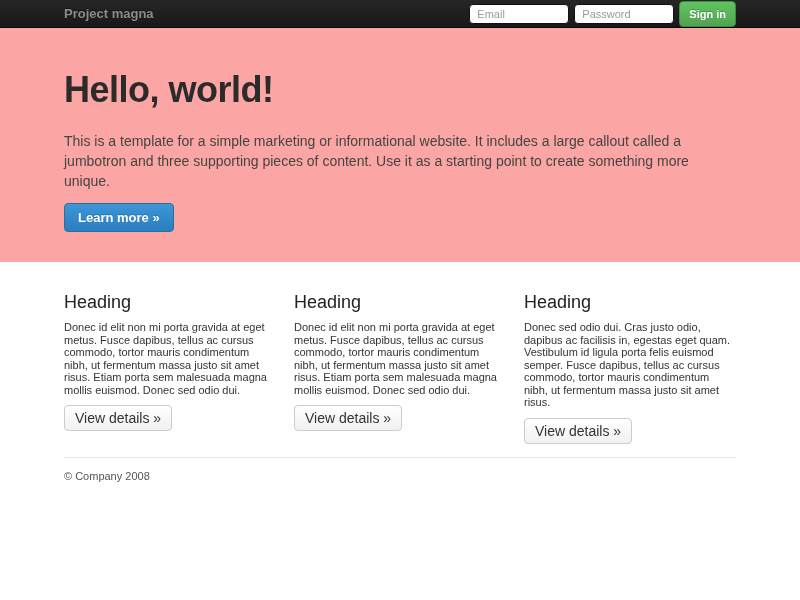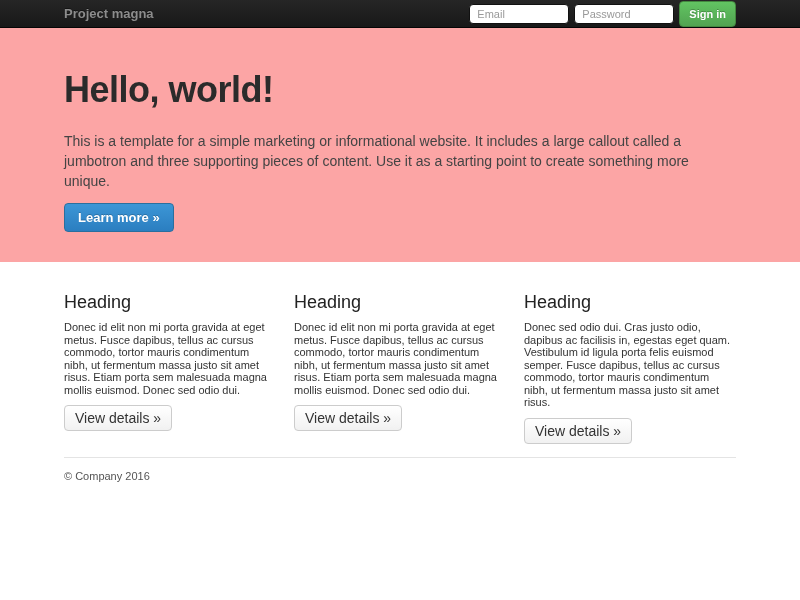--- a/index.html
+++ b/index.html
@@ -180,15 +180,15 @@
     </div>
     <div class="col">
       <h2>Heading</h2>
       <p>Donec sed odio dui. Cras justo odio, dapibus ac facilisis in, egestas eget quam. Vestibulum id ligula porta felis euismod semper. Fusce dapibus, tellus ac cursus commodo, tortor mauris condimentum nibh, ut fermentum massa justo sit amet risus.</p>
       <span class="btn-default">View details »</span>
     </div>
   </div>
 
   <hr class="divider">
   <div class="footer">
-    <p>© Company 2016</p>
+    <p>© Company 2008</p>
   </div>
 </div>
 
 </body></html>

